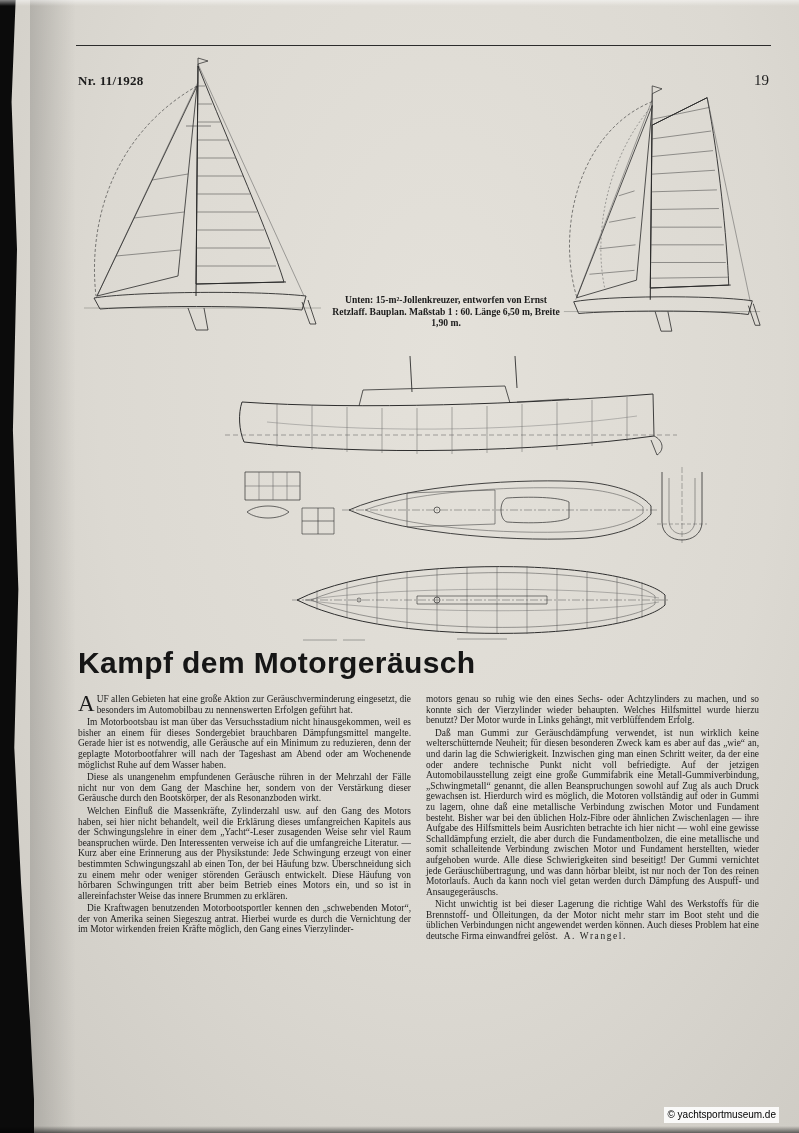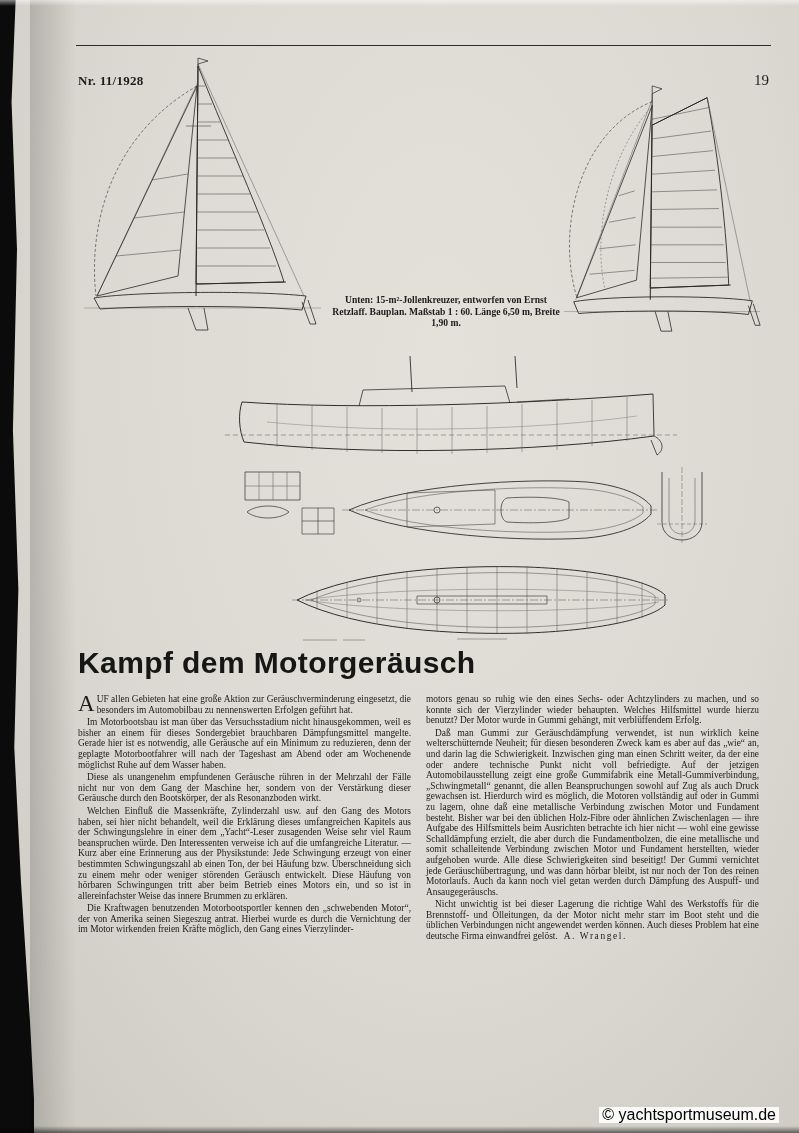--- a/index.html
+++ b/index.html
@@ -53,21 +53,21 @@
   }
   .col{width:333px;font-size:9.4px;line-height:10.6px;text-align:justify;}
   .col p{margin:0 0 2px 0;text-indent:9px;}
   .col p.first{text-indent:0;}
   .dropcap{float:left;font-size:23px;line-height:19px;padding:0 2px 0 0;font-weight:normal;}
   .byline{letter-spacing:1.6px;white-space:nowrap;padding-left:6px;}
 
   .watermark{
     position:absolute;right:20px;bottom:10px;
     font-family:"Liberation Sans","DejaVu Sans",sans-serif;
-    font-size:16px;color:#000;background:rgba(255,255,255,0.88);
+    font-size:10px;color:#000;background:rgba(255,255,255,0.88);
     padding:0 3px;line-height:16px;
   }
   svg{display:block;}
   svg path, svg rect, svg circle{vector-effect:non-scaling-stroke;}
 </style>
 </head>
 <body>
 
 <div class="page">
 
@@ -171,21 +171,21 @@
 
   <div class="columns">
     <div class="col">
       <p class="first"><span class="dropcap">A</span><span>UF allen Gebieten hat eine große Aktion zur Geräuschverminderung eingesetzt, die besonders im Automobilbau zu nennenswerten Erfolgen geführt hat.</span></p>
       <p>Im Motorbootsbau ist man über das Versuchsstadium nicht hinausgekommen, weil es bisher an einem für dieses Sondergebiet brauchbaren Dämpfungsmittel mangelte. Gerade hier ist es notwendig, alle Geräusche auf ein Minimum zu reduzieren, denn der geplagte Motorbootfahrer will nach der Tageshast am Abend oder am Wochenende möglichst Ruhe auf dem Wasser haben.</p>
       <p>Diese als unangenehm empfundenen Geräusche rühren in der Mehrzahl der Fälle nicht nur von dem Gang der Maschine her, sondern von der Verstärkung dieser Geräusche durch den Bootskörper, der als Resonanzboden wirkt.</p>
       <p>Welchen Einfluß die Massenkräfte, Zylinderzahl usw. auf den Gang des Motors haben, sei hier nicht behandelt, weil die Erklärung dieses umfangreichen Kapitels aus der Schwingungslehre in einer dem „Yacht“-Leser zusagenden Weise sehr viel Raum beanspruchen würde. Den Interessenten verweise ich auf die umfangreiche Literatur. — Kurz aber eine Erinnerung aus der Physikstunde: Jede Schwingung erzeugt von einer bestimmten Schwingungszahl ab einen Ton, der bei Häufung bzw. Überschneidung sich zu einem mehr oder weniger störenden Geräusch entwickelt. Diese Häufung von hörbaren Schwingungen tritt aber beim Betrieb eines Motors ein, und so ist in allereinfachster Weise das innere Brummen zu erklären.</p>
       <p>Die Kraftwagen benutzenden Motorbootsportler kennen den „schwebenden Motor“, der von Amerika seinen Siegeszug antrat. Hierbei wurde es durch die Vernichtung der im Motor wirkenden freien Kräfte möglich, den Gang eines Vierzylinder-</p>
     </div>
     <div class="col">
-      <p class="first">motors genau so ruhig wie den eines Sechs- oder Achtzylinders zu machen, und so konnte sich der Vierzylinder wieder behaupten. Welches Hilfsmittel wurde hierzu benutzt? Der Motor wurde in Gummi gehängt, mit verblüffendem Erfolg.</p>
+      <p class="first">motors genau so ruhig wie den eines Sechs- oder Achtzylinders zu machen, und so konnte sich der Vierzylinder wieder behaupten. Welches Hilfsmittel wurde hierzu benutzt? Der Motor wurde in Links gehängt, mit verblüffendem Erfolg.</p>
       <p>Daß man Gummi zur Geräuschdämpfung verwendet, ist nun wirklich keine welterschütternde Neuheit; für diesen besonderen Zweck kam es aber auf das „wie“ an, und darin lag die Schwierigkeit. Inzwischen ging man einen Schritt weiter, da der eine oder andere technische Punkt nicht voll befriedigte. Auf der jetzigen Automobilausstellung zeigt eine große Gummifabrik eine Metall-Gummiverbindung, „Schwingmetall“ genannt, die allen Beanspruchungen sowohl auf Zug als auch Druck gewachsen ist. Hierdurch wird es möglich, die Motoren vollständig auf oder in Gummi zu lagern, ohne daß eine metallische Verbindung zwischen Motor und Fundament besteht. Bisher war bei den üblichen Holz-Fibre oder ähnlichen Zwischenlagen — ihre Aufgabe des Hilfsmittels beim Ausrichten betrachte ich hier nicht — wohl eine gewisse Schalldämpfung erzielt, die aber durch die Fundamentbolzen, die eine metallische und somit schalleitende Verbindung zwischen Motor und Fundament herstellten, wieder aufgehoben wurde. Alle diese Schwierigkeiten sind beseitigt! Der Gummi vernichtet jede Geräuschübertragung, und was dann hörbar bleibt, ist nur noch der Ton des reinen Motorlaufs. Auch da kann noch viel getan werden durch Dämpfung des Auspuff- und Ansaugegeräuschs.</p>
       <p><span>Nicht unwichtig ist bei dieser Lagerung die richtige Wahl des Werkstoffs für die Brennstoff- und Ölleitungen, da der Motor nicht mehr starr im Boot steht und die üblichen Verbindungen nicht angewendet werden können. Auch dieses Problem hat eine deutsche Firma einwandfrei gelöst.</span><span class="byline">A. Wrangel.</span></p>
     </div>
   </div>
 
   <div class="watermark">© yachtsportmuseum.de</div>
 
 </div>
 
 </body></html>

